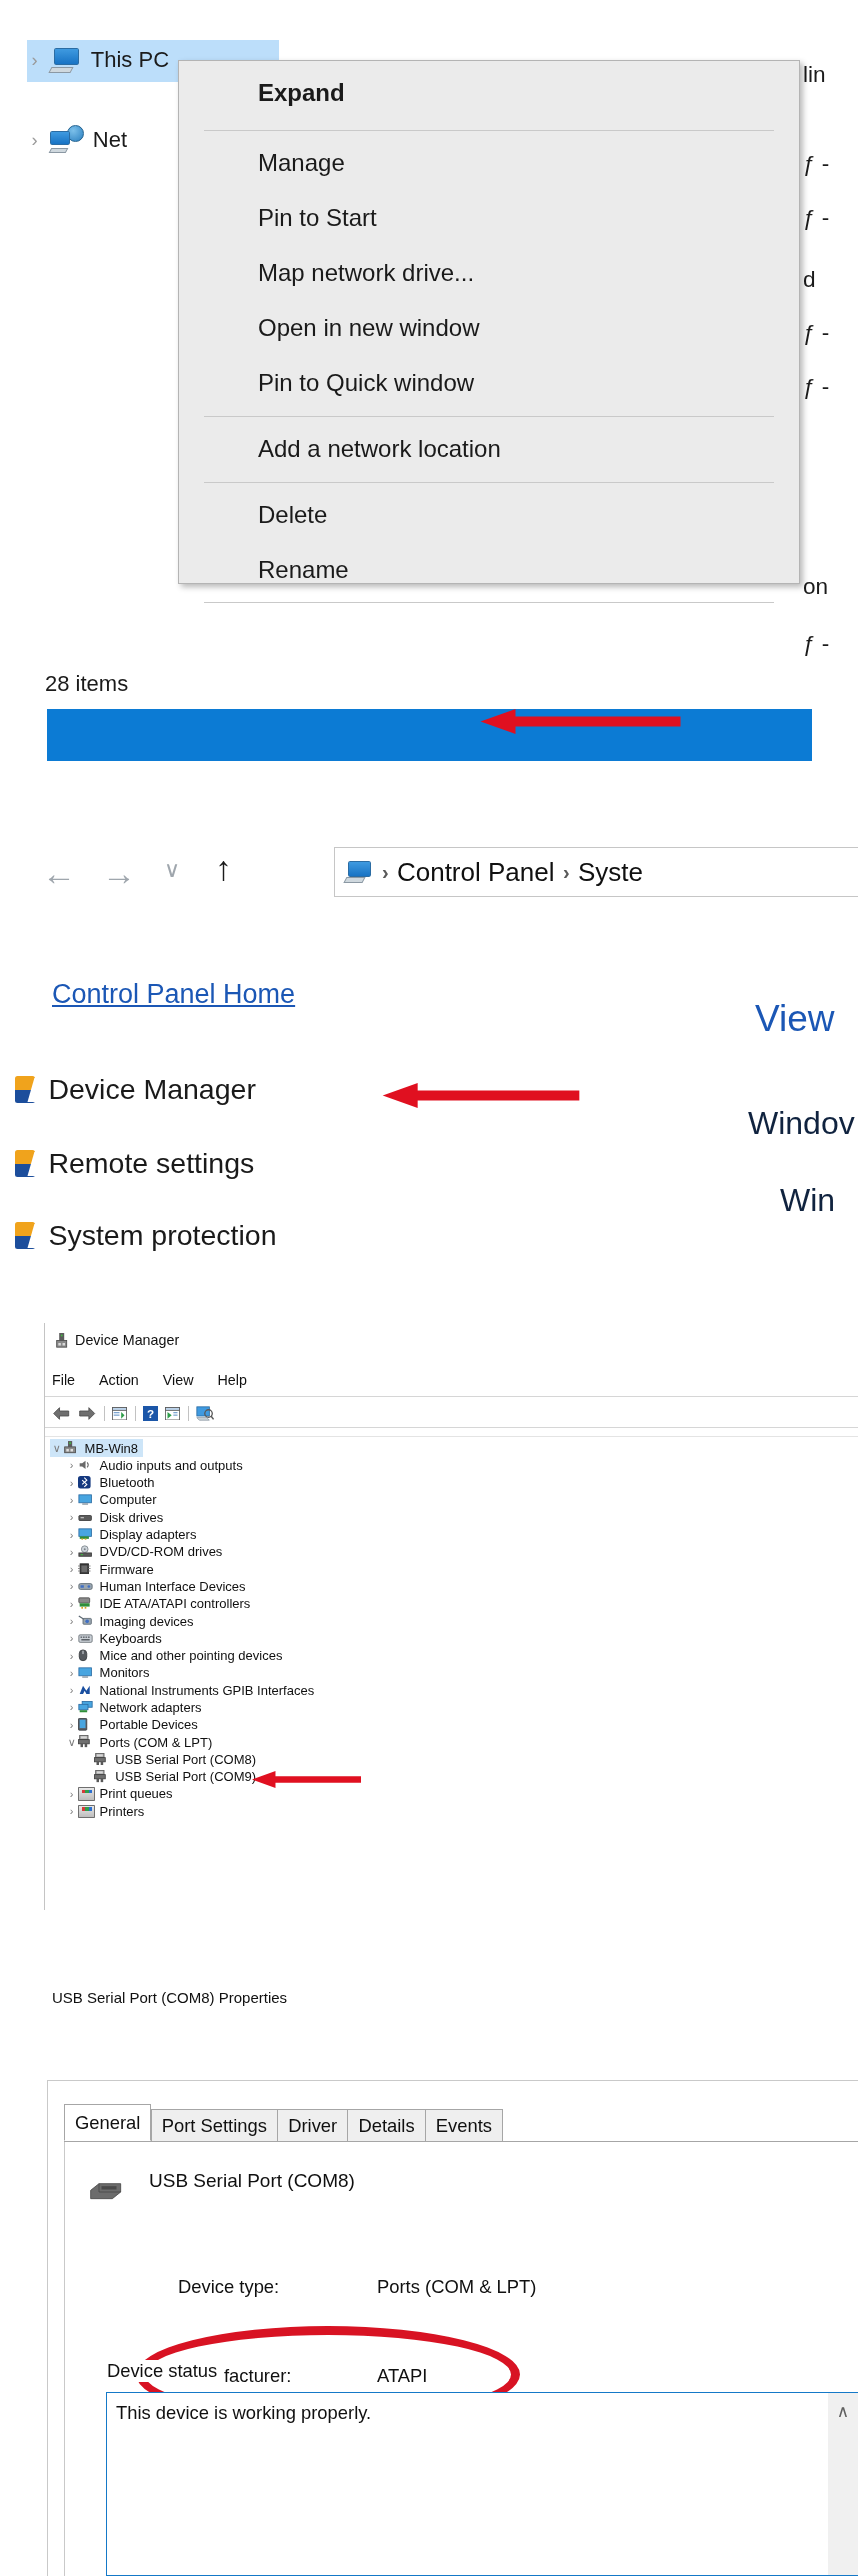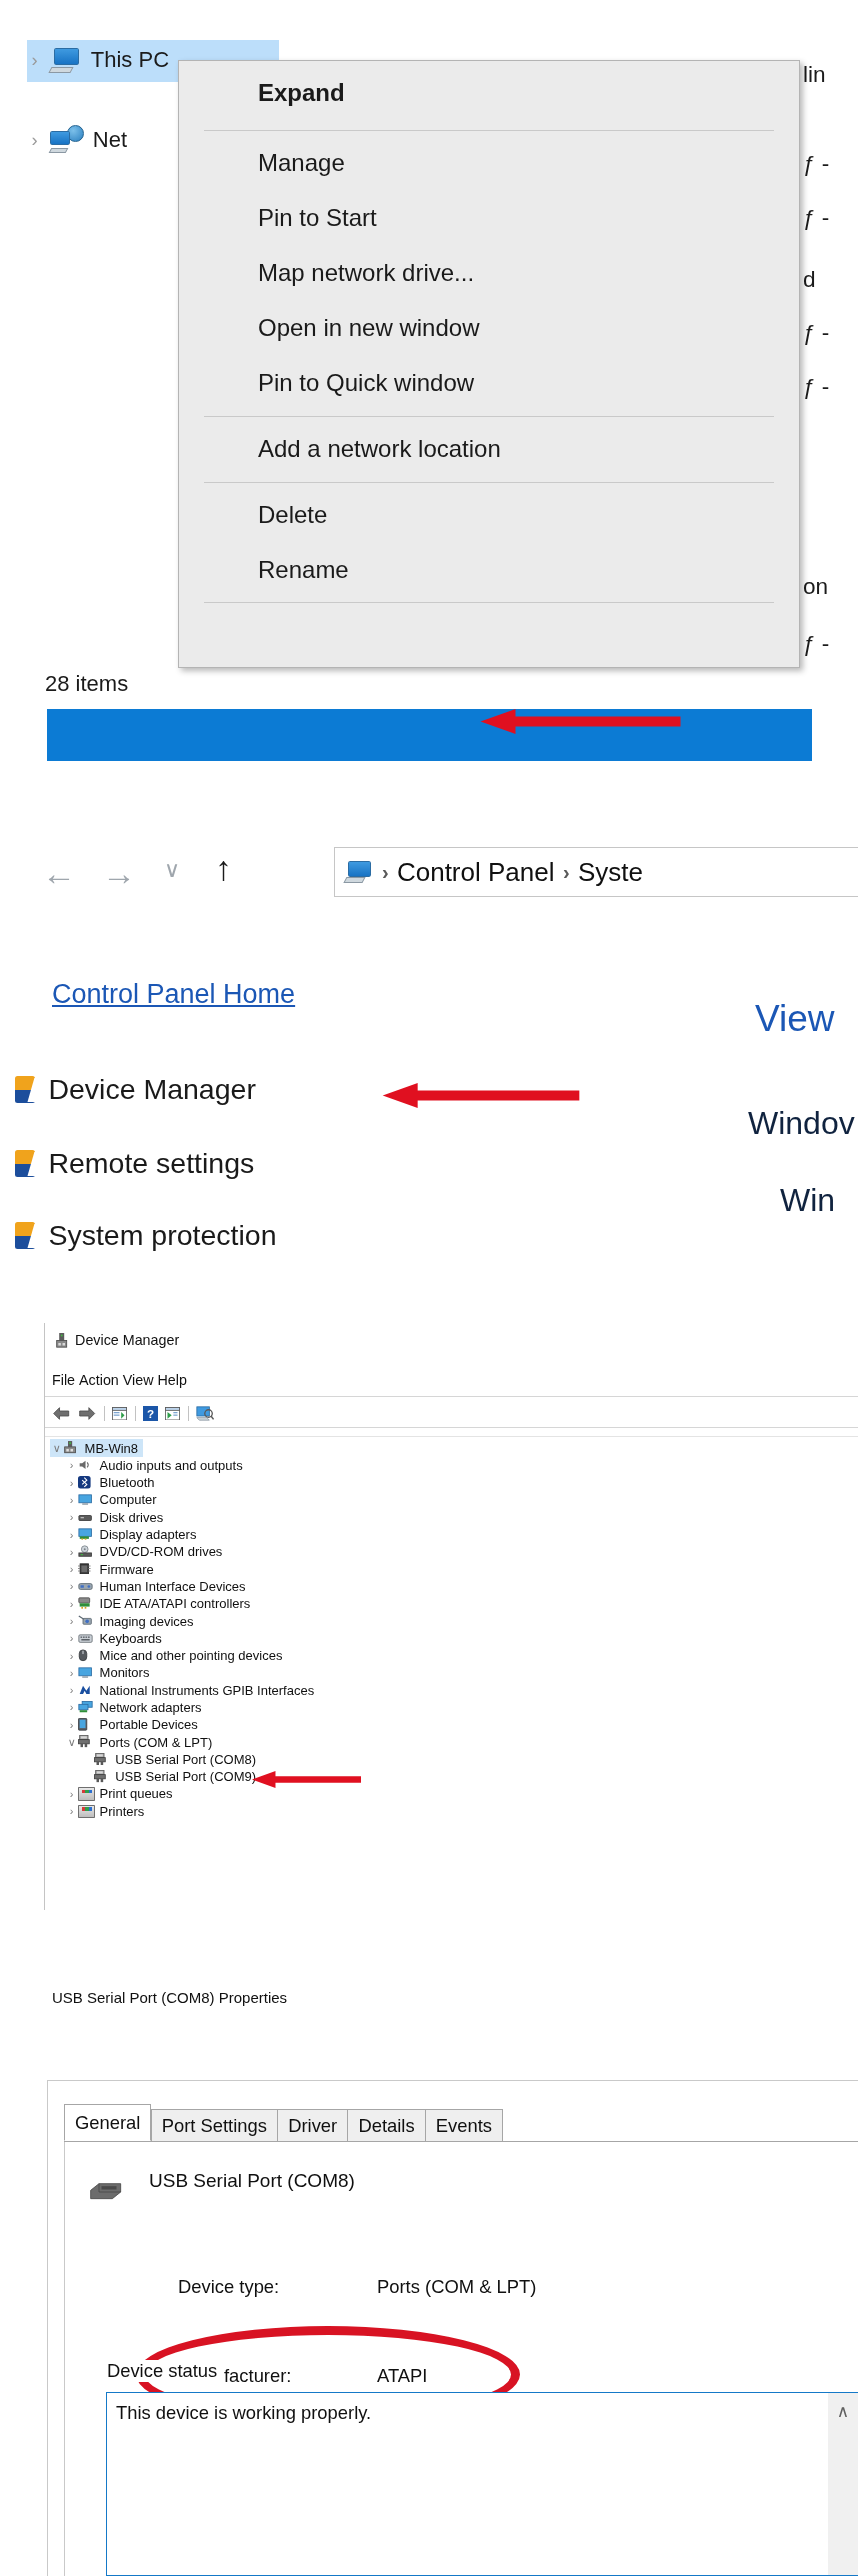--- a/index.html
+++ b/index.html
@@ -28,21 +28,21 @@
   .netmon .scr2 { position: absolute; left: 0; top: 5px; width: 20px; height: 14.3px; background: linear-gradient(#3f9ae0,#1873c4); border: 1.7px solid #2b6ca3; border-radius: 1.7px; }
   .netmon .kb2 { position: absolute; left: 0; bottom: 0; width: 17px; height: 5px; background: #cfd8de; border: 0.8px solid #8b98a3; transform: skewX(-28deg); }
 
   .bg-col { position: absolute; font-size: 22.6px; color: #1b1b1b; white-space: nowrap; font-family: "Liberation Sans", sans-serif; }
 
   #items-count { position: absolute; left: 45px; top: 671px; font-size: 22px; color: #1b1b1b; }
   #taskbar-strip { position: absolute; left: 47px; top: 709px; width: 765px; height: 52px; background: #0c7bd4; }
   #explorer-whitebar { position: absolute; left: 0; top: 662px; width: 859px; height: 47px; background: #fff; }
 
   #ctxmenu {
-    position: absolute; left: 178px; top: 60px; width: 622px; height: 608px;
+    position: absolute; left: 178px; top: 60px; width: 622px; height: 524px;
     background: #ebebeb; border: 0.8px solid #b4b4b4;
     box-shadow: 2.5px 2.5px 5.9px rgba(0,0,0,.28);
   }
   #ctxmenu .mi { height: 55px; display: flex; align-items: center; padding-left: 79px; font-size: 24px; color: #1a1a1a; white-space: nowrap; }
   #ctxmenu .mi.bold { font-weight: bold; height: 64px; }
   #ctxmenu .sep { height: 0.8px; background: #c9c9c9; margin: 5px 25px; }
   #ctxmenu .mi.last { background: #ffffff; height: 60px; }
 
   #arrow-properties { position: absolute; left: 480px; top: 709px; width: 201px; height: 25px; }
 
@@ -61,21 +61,21 @@
   .shield .s-top { position: absolute; inset: 0 0 50% 0; background: #f0a31c; border-radius: 2.5px 2.5px 0 0; }
   .shield .s-bot { position: absolute; inset: 50% 0 0 0; background: #1c4e9c; border-radius: 0 0 2.5px 2.5px; }
   .shield::after { content: ""; position: absolute; right: -4.2px; top: 1.7px; width: 8.4px; height: 23.5px; background: #ffffff; transform: skewX(-16deg); }
   #arrow-devmgr { position: absolute; left: 382px; top: 1083px; width: 198px; height: 25px; }
   .cp-right { position: absolute; font-size: 32px; color: #10233f; white-space: nowrap; }
 
   
   #panel-dm { position: absolute; left: 0; top: 1323px; width: 859px; height: 587px; background: #fff; overflow: hidden; }
   #dm-frame { position: absolute; left: 44px; top: 1323px; width: 815px; height: 587px; border-left: 0.8px solid #c4c4c4; }
   #dm-title { position: absolute; left: 55px; top: 1332px; display: flex; align-items: center; gap: 6.7px; font-size: 14.3px; color: #111; }
-  #dm-menubar { position: absolute; left: 52px; top: 1372px; display: flex; gap: 4px; font-size: 14.3px; color: #111; }
+  #dm-menubar { position: absolute; left: 52px; top: 1372px; display: flex; gap: 24px; font-size: 14.3px; color: #111; }
   #dm-menubar-rule { position: absolute; left: 45px; top: 1396px; width: 813px; height: 0.8px; background: #d6d6d6; }
   #dm-toolbar { position: absolute; left: 52px; top: 1402px; display: flex; align-items: center; gap: 7.5px; height: 23.5px; }
   #dm-toolbar-rule { position: absolute; left: 45px; top: 1427px; width: 813px; height: 0.8px; background: #d6d6d6; }
   #dm-toolbar-rule2 { position: absolute; left: 45px; top: 1436px; width: 813px; height: 0.8px; background: #e4e4e4; }
   #dm-tree { position: absolute; left: 50px; top: 1421px; width: 587px; }
   .dm-row { height: 17.3px; display: flex; align-items: center; font-size: 13px; color: #101010; white-space: nowrap; }
   .dm-row .ch { width: 13.4px; color: #7b7b7b; font-size: 11px; text-align: center; flex: none; }
   .dm-row .ic { width: 17px; height: 13.4px; flex: none; margin-right: 4.2px; display: inline-block; position: relative; }
   .dm-row.root { background: #cde5f8; display: inline-flex; padding-right: 5px; }
   #arrow-ports { position: absolute; left: 252px; top: 1771px; width: 109px; height: 17px; }

